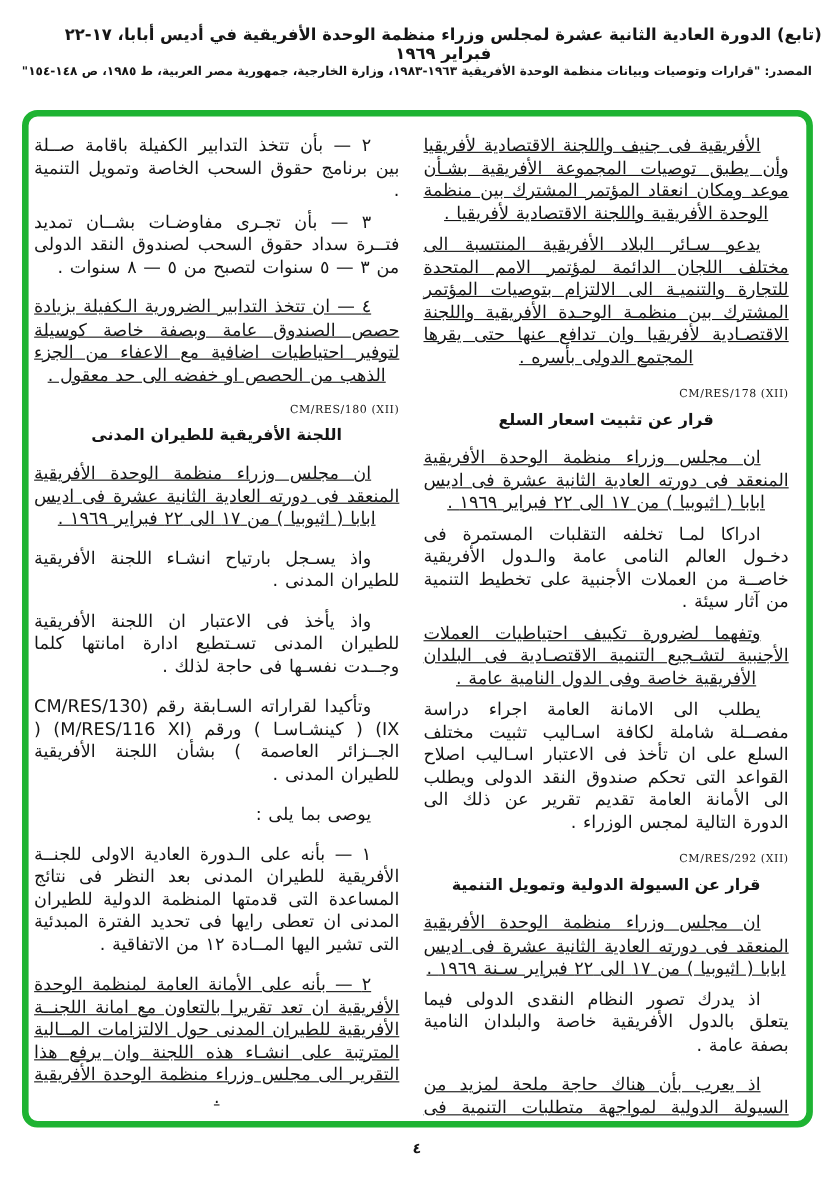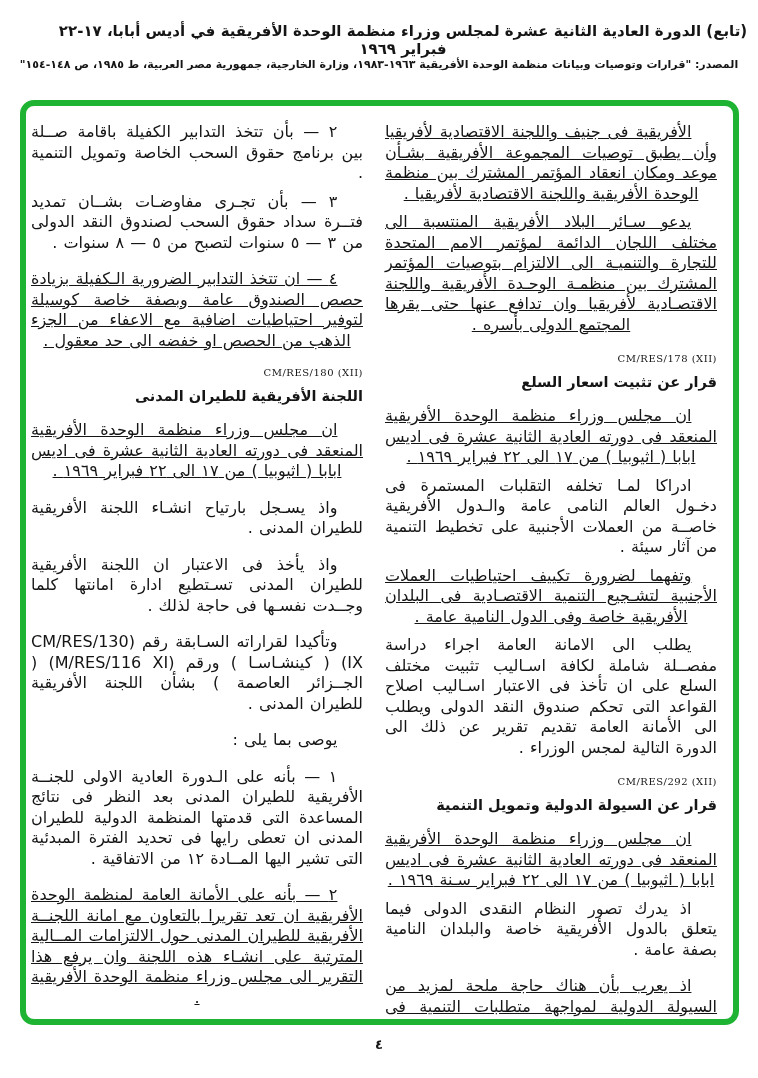--- a/index.html
+++ b/index.html
@@ -61,20 +61,21 @@
     direction: ltr;
     text-align: right;
     font-family: "DejaVu Serif", serif;
     font-size: 10px;
     letter-spacing: 0.5px;
     margin: 18px 0 10px 0;
   }
   .res-heading {
     font-size: 14.5px;
     font-weight: bold;
+    text-align: center;
     margin: 8px 0 16px 0;
   }
   .gap-top { margin-top: 16px; }
   .page-number {
     position: absolute;
     bottom: 26px; left: 0; right: 0;
     text-align: center;
     font-size: 13px;
     font-weight: bold;
   }

